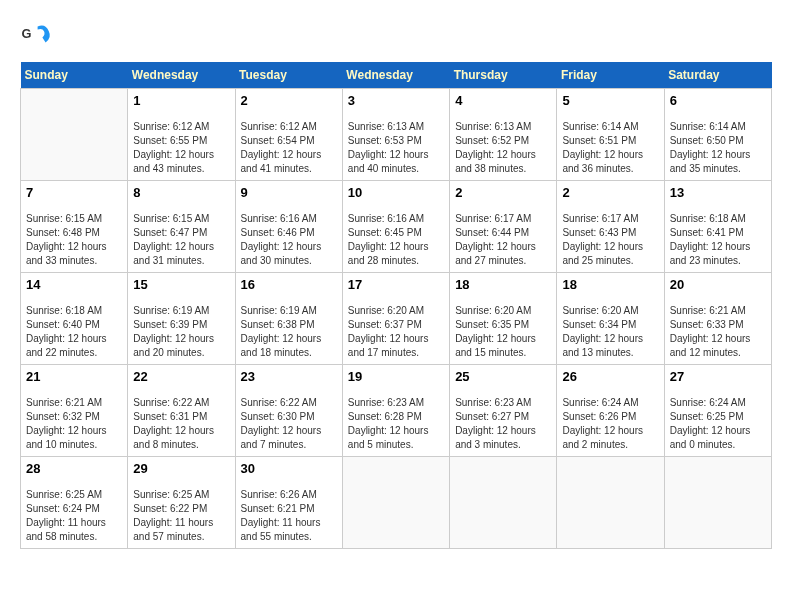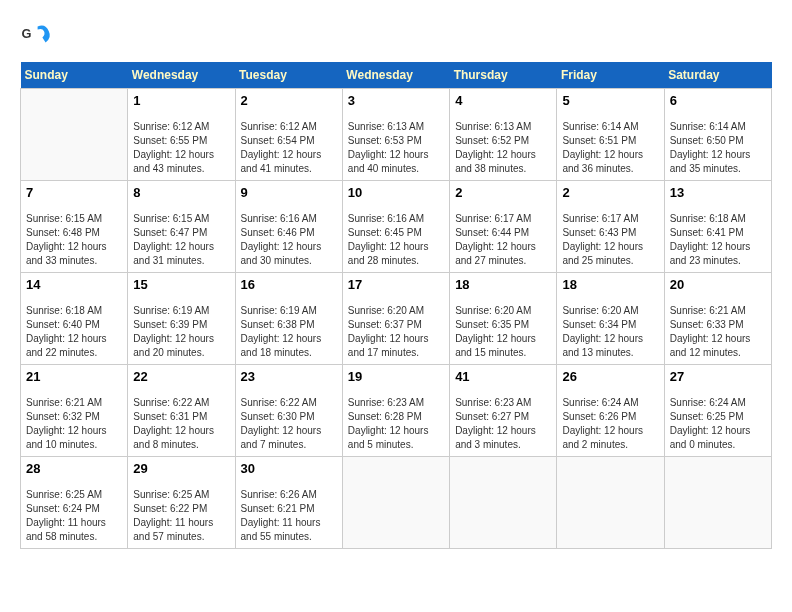--- a/index.html
+++ b/index.html
@@ -281,21 +281,21 @@
 and 7 minutes.</div>
         </td>
         <td>
           <div class="day-number">19</div>
           <div class="day-info" style="white-space: pre-line;">Sunrise: 6:23 AM
 Sunset: 6:28 PM
 Daylight: 12 hours
 and 5 minutes.</div>
         </td>
         <td>
-          <div class="day-number">41</div>
+          <div class="day-number">25</div>
           <div class="day-info" style="white-space: pre-line;">Sunrise: 6:23 AM
 Sunset: 6:27 PM
 Daylight: 12 hours
 and 3 minutes.</div>
         </td>
         <td>
           <div class="day-number">26</div>
           <div class="day-info" style="white-space: pre-line;">Sunrise: 6:24 AM
 Sunset: 6:26 PM
 Daylight: 12 hours

